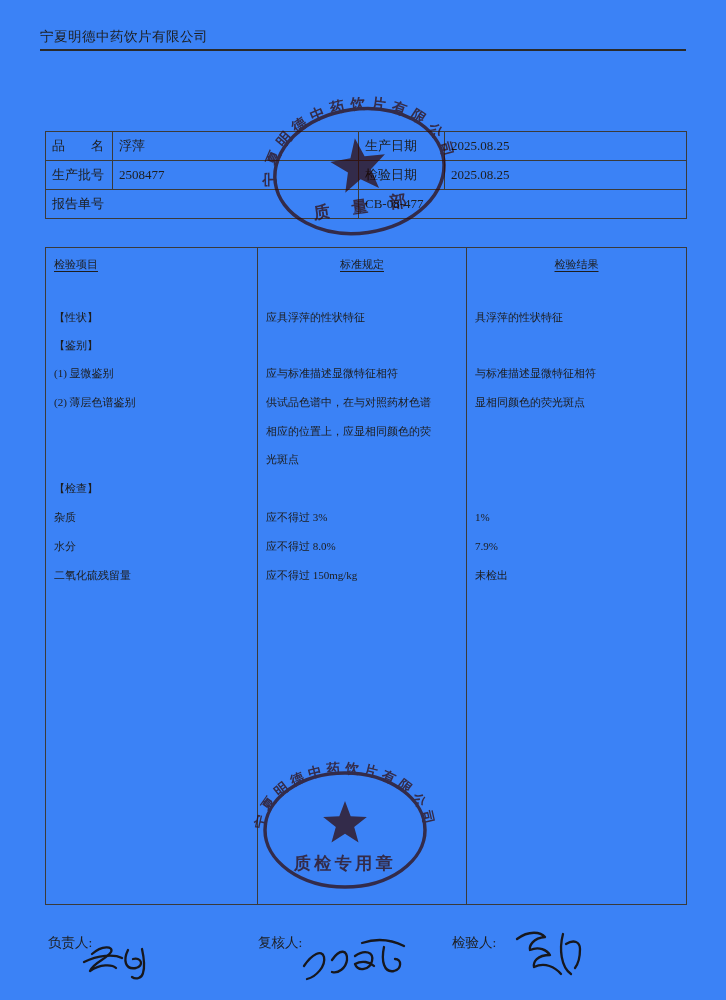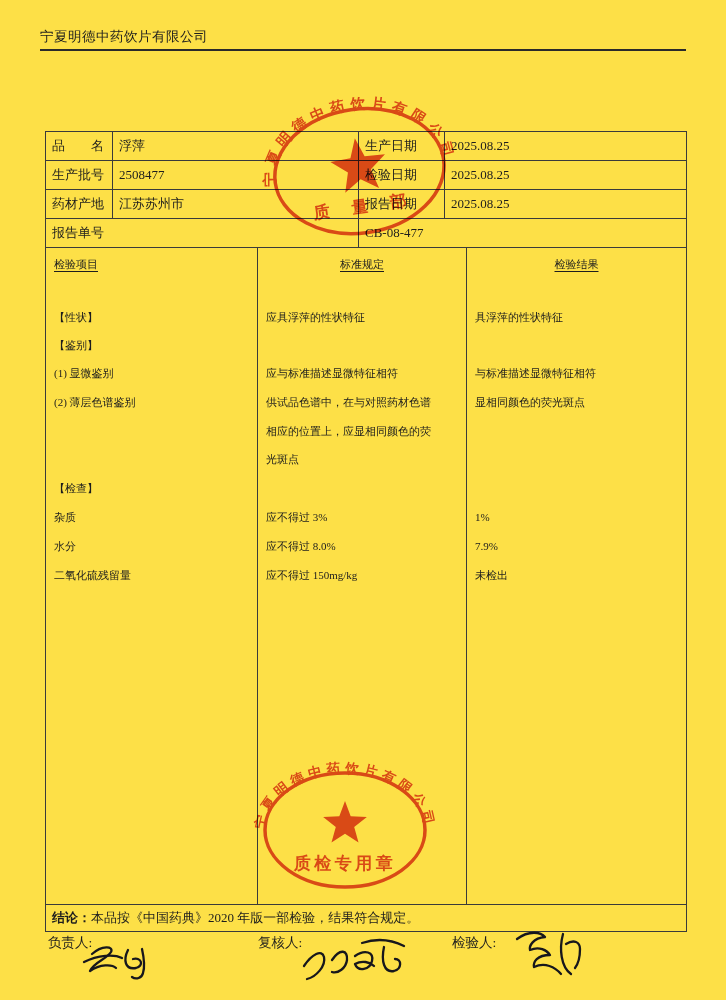--- a/index.html
+++ b/index.html
@@ -1,20 +1,20 @@
 <!DOCTYPE html>
 <html><head>
 <meta charset="utf-8">
 <style>
   html,body{margin:0;padding:0;background:#e8e8e8;}
   .page{
     position:relative;
     width:726px;height:1000px;
     margin:0 auto;
-    background:#fde047;
+    background:#3b82f6;
     font-family:"Liberation Serif","DejaVu Serif",serif;
     color:#1d1d1d;
     overflow:hidden;
   }
   
   .hdr-company{position:absolute;left:40px;top:28px;font-size:13.5px;letter-spacing:.5px;}
   .hdr-code{position:absolute;right:40px;top:28px;font-size:13.5px;letter-spacing:.5px;}
   .hdr-rule{position:absolute;left:40px;top:49px;width:646px;height:2px;background:#2a2a2a;}
   .doc-title{
     position:absolute;left:0;top:82px;width:100%;
@@ -66,26 +66,20 @@
       <td>生产日期</td>
       <td>2025.08.25</td>
     </tr>
     <tr>
       <td>生产批号</td>
       <td>2508477</td>
       <td>检验日期</td>
       <td>2025.08.25</td>
     </tr>
     <tr>
-      <td>药材产地</td>
-      <td>江苏苏州市</td>
-      <td>报告日期</td>
-      <td>2025.08.25</td>
-    </tr>
-    <tr>
       <td colspan="2">报告单号</td>
       <td colspan="2">CB-08-477</td>
     </tr>
   </tbody>
     </table>
 
   <table class="exam-table">
     <colgroup>
         <col style="width:212px">
         <col style="width:209px">
@@ -122,25 +116,20 @@
       <td>
         <div class="cellbox">
           <div class="ln hdr-center" style="top:7px">检验结果</div>
           <div class="ln" style="top:60px">具浮萍的性状特征</div>
           <div class="ln" style="top:116px">与标准描述显微特征相符</div>
           <div class="ln" style="top:145px">显相同颜色的荧光斑点</div>
           <div class="ln" style="top:260px">1%</div>
           <div class="ln" style="top:289px">7.9%</div>
           <div class="ln" style="top:318px">未检出</div>
         </div>
-      </td>
-    </tr>
-    <tr>
-      <td colspan="3" class="concl-cell">
-        <span class="concl-label">结论：</span><span>本品按《中国药典》2020 年版一部检验，结果符合规定。</span>
       </td>
     </tr>
   </tbody>
     </table>
 
   <span class="signer" style="left:48px">负责人:</span>
   <span class="signer" style="left:258px">复核人:</span>
   <span class="signer" style="left:452px">检验人:</span>
 
   <svg class="sig-svg" style="left:76px;top:938px" width="90" height="55" viewBox="0 0 90 55">

